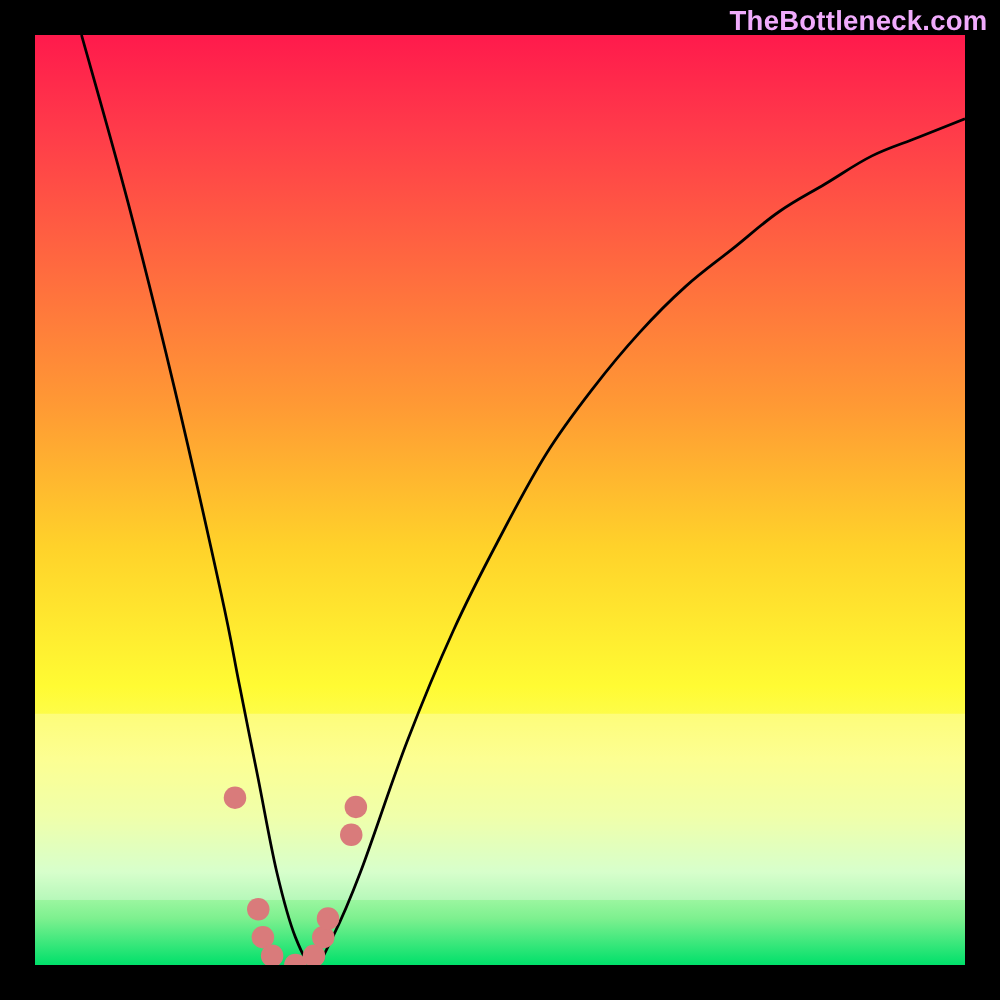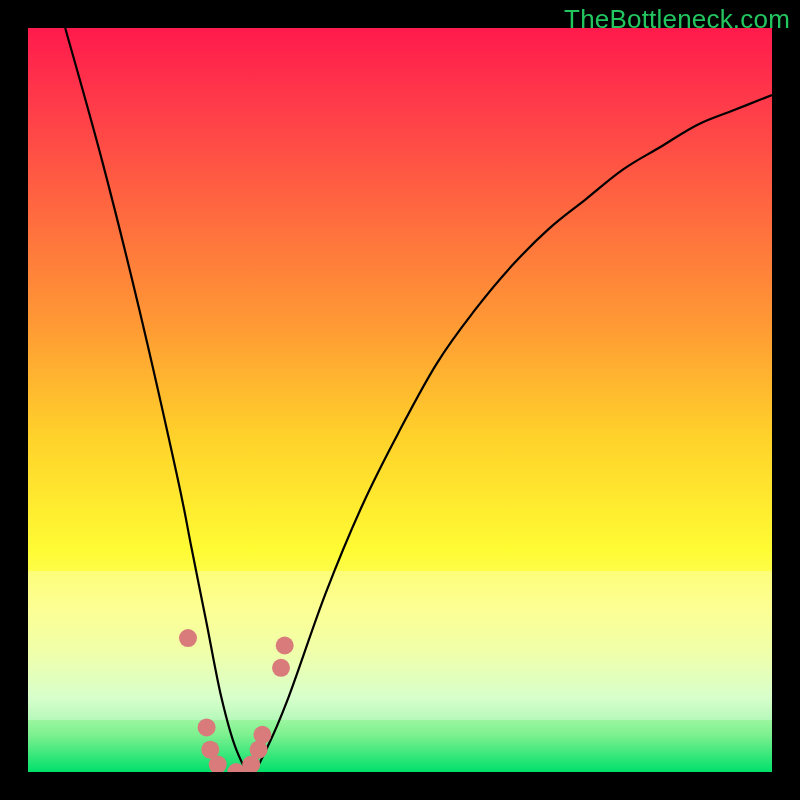--- a/index.html
+++ b/index.html
@@ -37,23 +37,23 @@
     right: 0;
     top: 73%;
     height: 20%;
     background: rgba(255,255,255,0.28);
     pointer-events: none;
   }
   .watermark {
     position: absolute;
     top: 4px;
     right: 10px;
-    color: #22c55e;
-    font-size: 26px;
-    font-weight: 400;
+    color: #f0abfc;
+    font-size: 22px;
+    font-weight: 700;
     letter-spacing: 0.2px;
     user-select: none;
   }
   svg.curve {
     position: absolute;
     left: 0;
     top: 0;
     width: 744px;
     height: 744px;
     pointer-events: none;

